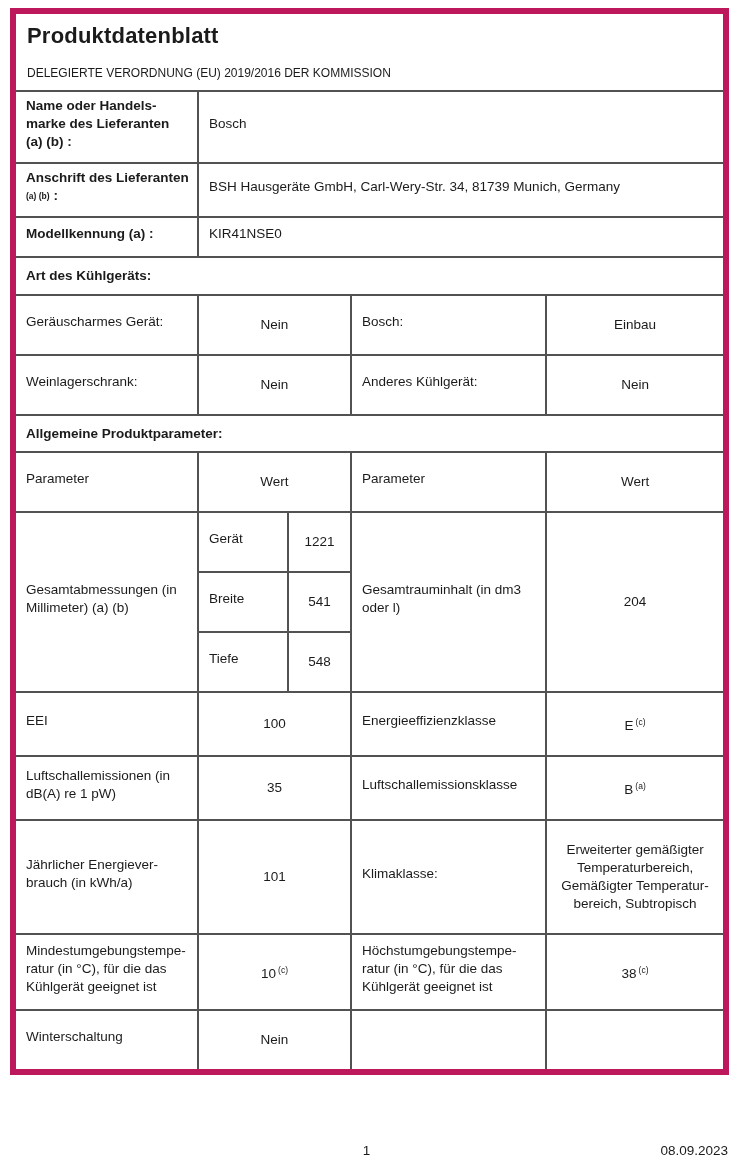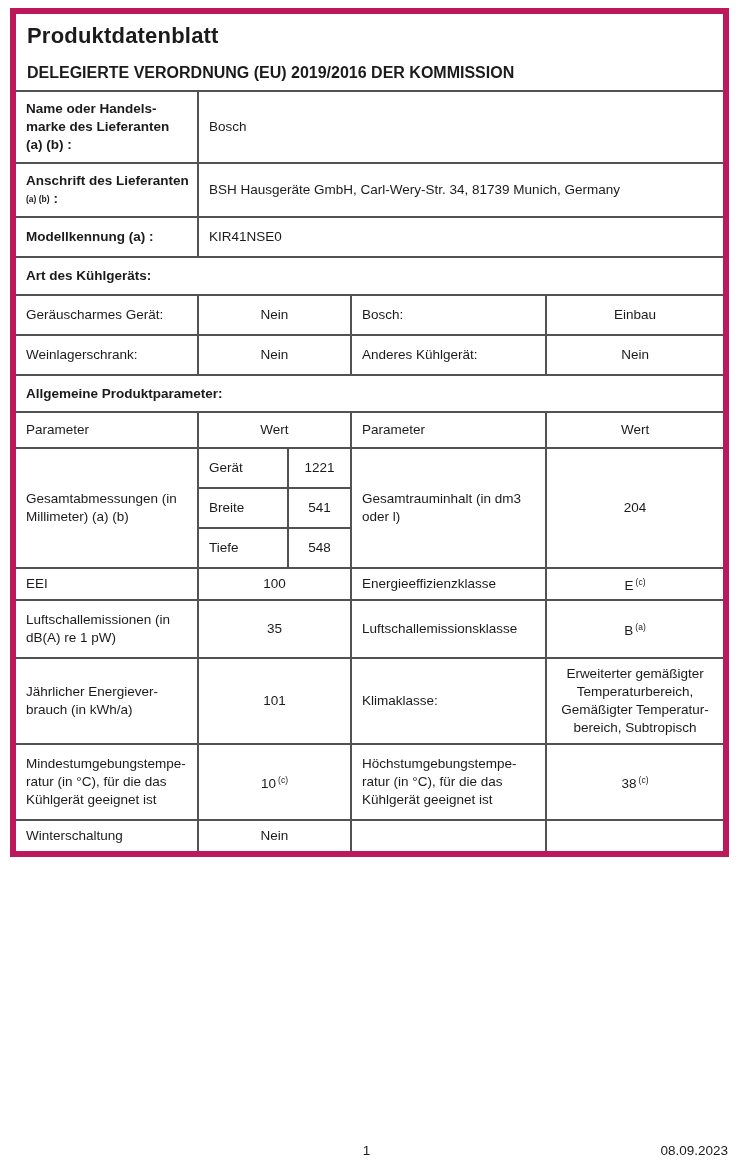--- a/index.html
+++ b/index.html
@@ -21,25 +21,25 @@
   td {
     border: 2px solid #525252;
     font-size: 13.5px;
     line-height: 18px;
     vertical-align: middle;
     padding: 0;
     overflow: hidden;
   }
   .title-cell { vertical-align: top; padding: 9px 12px 8px 11px; }
   .doc-title { font-size: 22px; line-height: 26px; font-weight: bold; letter-spacing: 0.2px; }
-  .doc-subtitle { font-size: 16px; margin-top: 15px; font-weight: bold; }
+  .doc-subtitle { font-size: 12px; margin-top: 15px; }
   .lbl { font-weight: bold; }
-  .param, .lbl, .lval { padding: 6px 8px 6px 10px; text-align: left; }
+  .param, .lbl, .lval { padding: 0 8px 6px 10px; text-align: left; }
   .heading { font-weight: bold; padding: 6px 10px; }
-  .val { text-align: center; padding: 0 4px; }
+  .val { text-align: center; padding: 20px 4px; }
   .wrap { white-space: pre-line; }
   sup.note { font-size: 8.5px; vertical-align: 5px; margin-left: 2px; font-weight: normal; }
   .addr-sup { font-size: 8.5px; vertical-align: 1px; font-weight: bold; }
   .addr-colon { margin-left: 4px; font-weight: bold; }
   .footer-page {
     position: absolute; left: 10px; top: 1143px; width: 713px;
     text-align: center; font-size: 13.5px;
   }
   .footer-date {
     position: absolute; right: 22px; top: 1143px;

